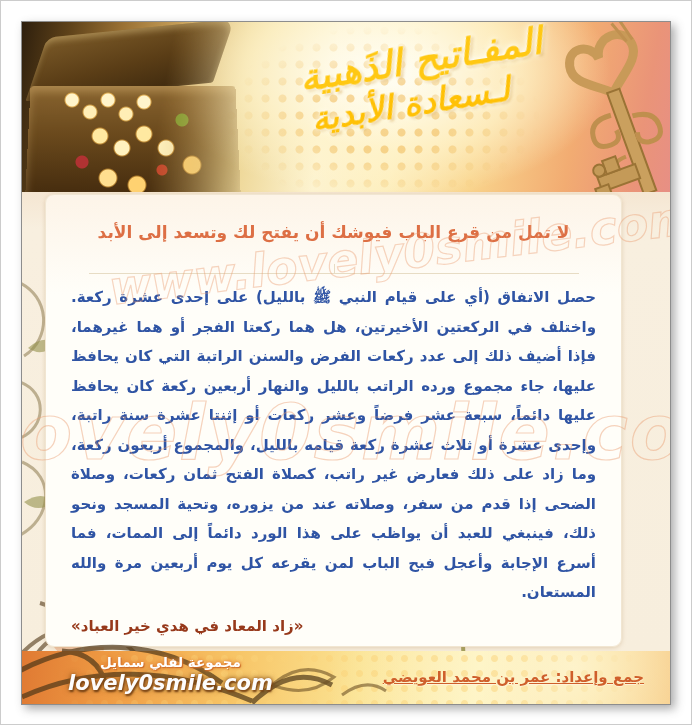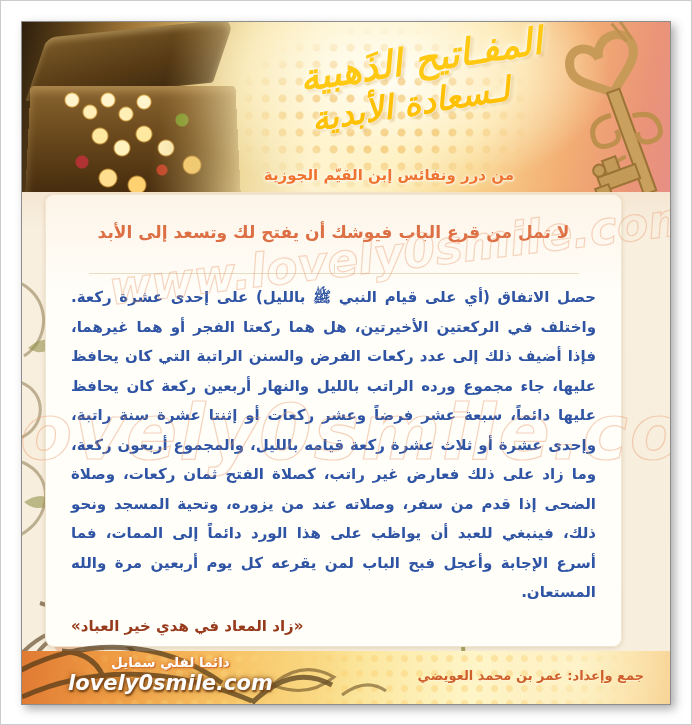--- a/index.html
+++ b/index.html
@@ -113,22 +113,22 @@
     background-image:radial-gradient(circle, rgba(250,210,120,.5) 3px, transparent 4px);
     background-size:15px 15px;
     -webkit-mask-image:linear-gradient(90deg,transparent 5%, #000 30%, #000 75%, transparent 95%);
             mask-image:linear-gradient(90deg,transparent 5%, #000 30%, #000 75%, transparent 95%); }
   .footer-swirls { position:absolute; left:0; top:-46px; }
   .footer-left { position:absolute; left:46px; top:4px; text-align:center; line-height:1.15; }
   .footer-group { font-size:13.5px; font-weight:bold; color:#ffffff; direction:rtl;
     text-shadow:0 0 3px #e8883c, 0 0 5px #d9762f, 1px 1px 1px #b85a1e; }
   .footer-site { font-size:21px; font-weight:bold; font-style:italic; color:#fdfdfd;
     text-shadow:0 0 3px #9a5a20, 1px 2px 2px #6e3d12, 0 0 6px rgba(120,70,20,.8); }
-  .footer-credit { position:absolute; right:28px; top:17px; font-size:13px; font-weight:bold;
-    color:#cf5f2b; direction:rtl; text-shadow:0 1px 1px rgba(255,245,220,.8); }
+  .footer-credit { position:absolute; right:28px; top:17px; font-size:15px; font-weight:bold;
+    color:#cf5f2b; direction:rtl; text-shadow:0 1px 1px rgba(255,245,220,.8);text-decoration:underline; }
 </style>
 </head>
 <body>
 
 <div class="page">
   <div class="card">
 
     <div class="header">
       <div class="header-dots"></div>
 
@@ -153,21 +153,20 @@
             <circle cx="50" cy="144" r="6"></circle>
           </g>
         </g>
       </svg>
 
       <div class="title-block">
         <div class="title-line1">المفـاتيح الذَهبية</div>
         <div class="title-line2">لـسعادة الأبدية</div>
       </div>
 
-      <div class="subtitle">من درر ونفائس إبن القيّم الجوزية</div>
     </div>
 
     <div class="content">
 
       <svg class="content-deco-left" width="46" height="330" viewBox="0 0 46 330">
         <g fill="none" stroke="#8d7b50" stroke-width="3" opacity="0.55">
           <path d="M-4 30 C28 44 30 86 2 104"></path>
           <path d="M-2 130 C26 140 24 176 -2 186"></path>
           <path d="M0 210 C34 224 30 268 -4 284"></path>
         </g>
@@ -222,21 +221,21 @@
           <path d="M40 46 q36 2 44 34"></path>
           <path d="M230 98 q40 -40 80 -18"></path>
         </g>
         <g fill="none" stroke="#6e5226" stroke-width="3" opacity="0.6">
           <path d="M250 80 q30 -26 62 -8 q-26 22 -62 8z"></path>
           <path d="M320 90 q24 -18 44 -4"></path>
         </g>
       </svg>
 
       <div class="footer-left">
-        <div class="footer-group">دائما لفلي سمايل</div>
+        <div class="footer-group">مجموعة لفلي سمايل</div>
         <div class="footer-site">lovely0smile.com</div>
       </div>
 
       <div class="footer-credit">جمع وإعداد: عمر بن محمد العويضي</div>
     </div>
 
   </div>
 </div>
 
 </body></html>

